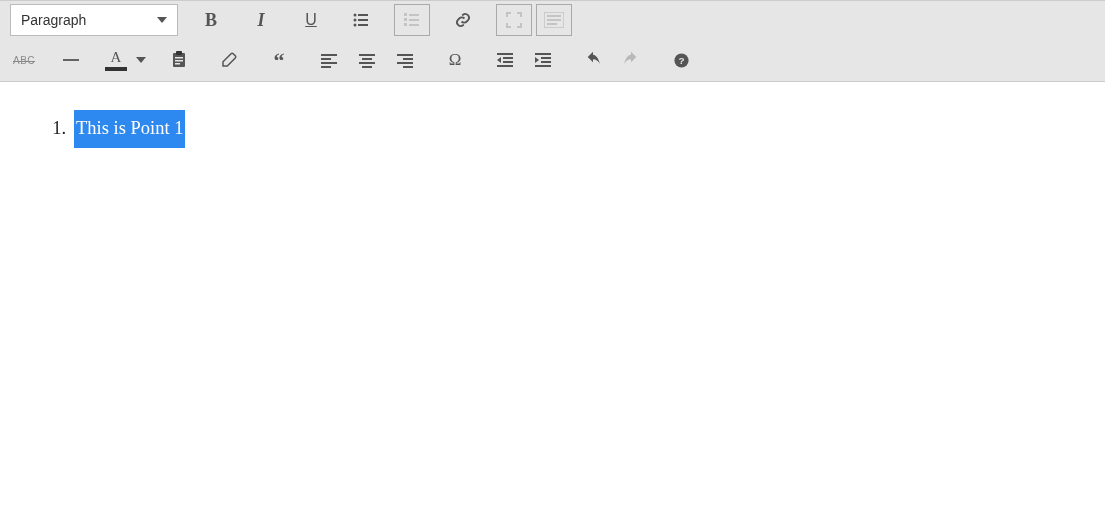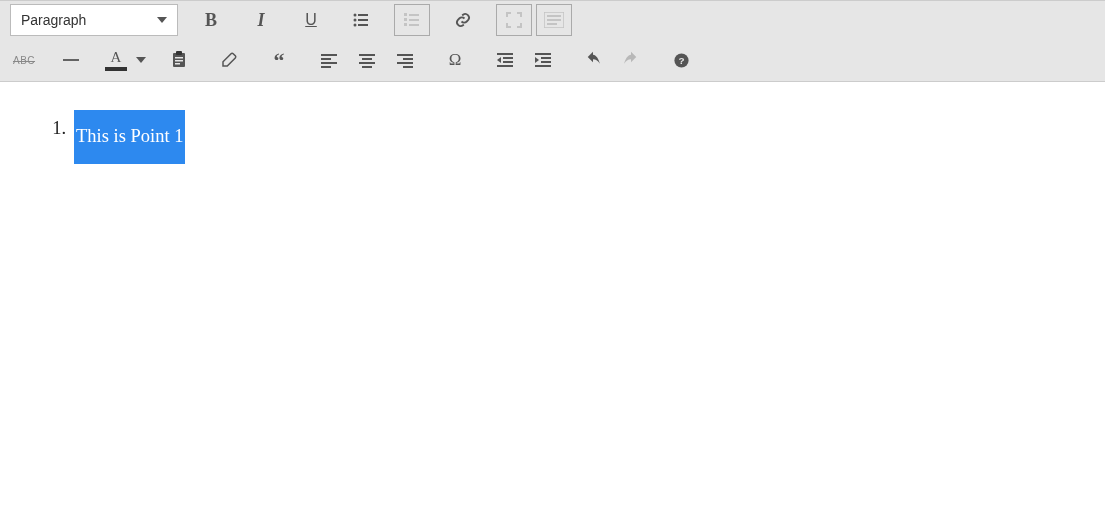--- a/index.html
+++ b/index.html
@@ -106,21 +106,21 @@
     padding-right: 8px;
   }
   .line-stack {
     display: flex;
     flex-direction: column;
     align-items: flex-start;
   }
   .sel {
     background: #2d89ef;
     color: #fff;
-    padding: 8px 2px;
+    padding: 0 2px;
     display: inline-block;
   }
   .hr-dash {
     width: 16px;
     height: 2px;
     background: #636363;
   }
 </style>
 </head>
 <body>

